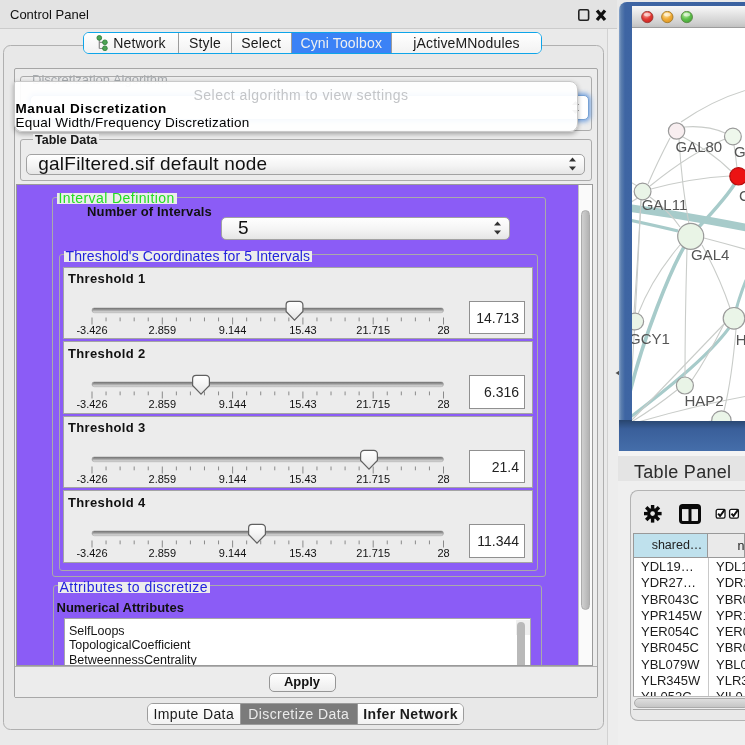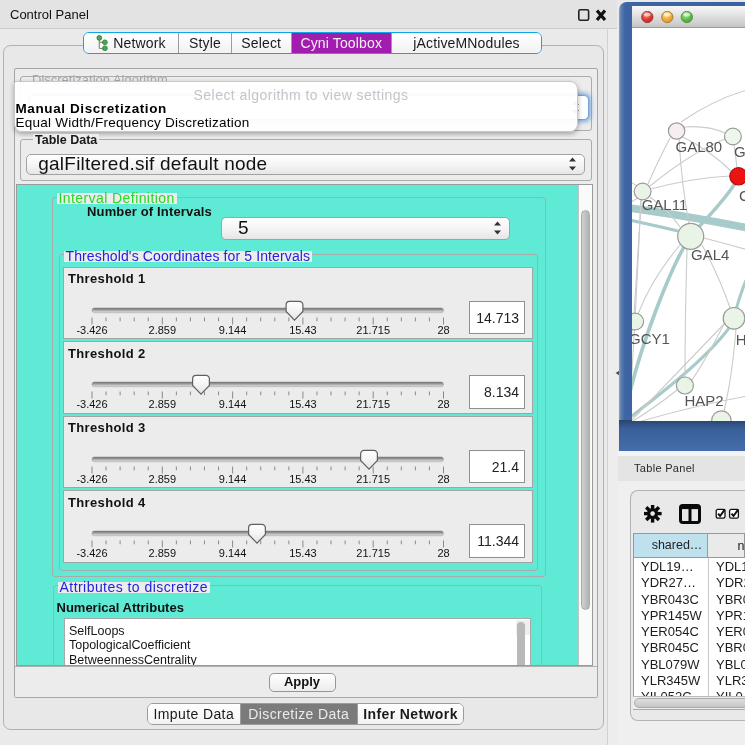--- a/index.html
+++ b/index.html
@@ -4,34 +4,34 @@
 * { margin:0; padding:0; box-sizing:border-box; }
 html,body { width:745px; height:745px; }
 body { font-family:"Liberation Sans",sans-serif; background:#e9e9e9; position:relative; overflow:hidden; }
 .abs { position:absolute; }
 #titlebar { left:0; top:0; width:617px; height:29px; background:#e3e3e3; border-bottom:1.5px solid #cbcbcb; }
 #titlebar span { position:absolute; left:10px; top:7px; font-size:13px; color:#111; }
 #boxA { left:2.5px; top:45px; width:601px; height:684.5px; border:1px solid #b0b0b0; border-radius:7.5px; background:#e8e8e8; }
 #tabbar { left:83px; top:32px; width:459px; height:21.5px; background:#fff; border:1px solid #0ea5e9; border-radius:6px; display:flex; overflow:hidden; }
 #tabbar .seg { display:flex; align-items:center; justify-content:center; font-size:14px; letter-spacing:0.15px; color:#1a1a1a; border-right:1px solid #9c9c9c; background:linear-gradient(#ffffff,#f2f2f2); }
 #tabbar .seg:last-child { border-right:none; }
-#tabbar .sel { background:#a21caf; color:#f0f0f0; }
+#tabbar .sel { background:#3b82f6; color:#f0f0f0; }
 #boxC { left:14px; top:68px; width:583.5px; height:630px; border:1px solid #a6a6a6; border-radius:2px; background:#ececec; }
 .group { position:absolute; border:1px solid #ababab; border-radius:3px; }
 .gtitle { position:absolute; font-size:13px; font-weight:bold; background:#ececec; padding:0 2px; line-height:12px; }
 #algoGroup { left:20px; top:75.5px; width:571.5px; height:55.5px; }
 #algoCombo { position:absolute; left:30px; top:95px; width:559px; height:25px; border-radius:5px; border:1.5px solid #78a2d4; background:#fff; box-shadow:0 0 4px 2px rgba(90,145,220,0.75); }
 #popup { position:absolute; left:14px; top:80.5px; width:564px; height:51px; background:rgba(255,255,255,0.94); border:1px solid #c9c9c9; border-radius:2px 8px 8px 8px; box-shadow:0 2px 5px rgba(0,0,0,0.32); }
 #popup .it1 { position:absolute; left:10px; right:0; top:86.5px; text-align:center; font-size:14px; letter-spacing:0.45px; color:#c3c5c8; }
 #popup .it2 { position:absolute; left:0.5px; top:101.5px; font-size:13.5px; letter-spacing:0.6px; font-weight:bold; color:#000; }
 #popup .it3 { position:absolute; left:0.5px; top:116.5px; font-size:13.5px; letter-spacing:0.25px; color:#000;text-align:center; }
 .combo { position:absolute; border:1px solid #a2a2a2; border-radius:5px; background:linear-gradient(#ffffff,#f4f4f4 55%,#e6e6e6); }
 .combotext { position:absolute; top:50%; transform:translateY(-50%); font-size:19px; letter-spacing:0.22px; color:#111; }
 .comboarr { position:absolute; right:7px; top:50%; transform:translateY(-50%); }
-#boxD { left:16px; top:184px; width:576.5px; height:482px; border:1px solid #9a9a9a; background:#5eead4; overflow:hidden; }
+#boxD { left:16px; top:184px; width:576.5px; height:482px; border:1px solid #9a9a9a; background:#8b5cf6; overflow:hidden; }
 #vsbar { position:absolute; right:0; top:0; width:14px; height:482px; background:#fafafa; border-left:1px solid #c4c4c4; }
 #vsbar .thumb { position:absolute; left:2px; top:25px; width:9px; height:400px; border-radius:5px; background:linear-gradient(90deg,#cfcfcf,#c3c3c3 45%,#b2b2b2); border:1px solid #ababab; }
 #ivGroup { left:35px; top:12px; width:494px; height:380px; border:1px solid #aaa; border-radius:3px; position:absolute; }
 .gtitle2 { position:absolute; font-size:14px; letter-spacing:0.12px; background:#ececec; padding:0 2px; line-height:11px; }
 #thGroup { left:42px; top:69px; width:478.5px; height:316.5px; border:1px solid #aaa; border-radius:3px; position:absolute; }
 .thp { position:absolute; left:45.5px; width:470px; border:1px solid #a4a4a4; background:#ececec; }
 .thtitle { position:absolute; left:4.5px; top:3.5px; font-size:13px; letter-spacing:0.35px; font-weight:bold; color:#111; }
 .valbox { position:absolute; right:6.5px; top:33px; width:56px; height:33.5px; background:#fff; border:1px solid #909090; font-size:14px; color:#222; text-align:right; padding:8px 5px 0 0; }
 #attrGroup { left:36px; top:400px; width:489px; height:120px; border:1px solid #aaa; border-radius:3px; position:absolute; }
 #numattr { position:absolute; left:39.5px; top:415px; font-size:13px; font-weight:bold; color:#111; }
@@ -44,21 +44,21 @@
 #btabs { left:147px; top:702.5px; width:317px; height:22.5px; background:#fff; border:1px solid #9c9c9c; border-radius:6px; display:flex; overflow:hidden; }
 #btabs .seg { display:flex; align-items:center; justify-content:center; font-size:14px; letter-spacing:0.4px; color:#1a1a1a; border-right:1px solid #9c9c9c; background:linear-gradient(#ffffff,#f2f2f2); }
 #btabs .seg:last-child { border-right:none;font-weight:bold; }
 #btabs .sel { background:#7b7b7b; color:#ebebeb; }
 #rightstrip { left:607px; top:29px; width:11px; height:716px; background:#ededed; border-left:1px solid #d2d2d2; }
 #bluewin { left:618.5px; top:1.5px; width:126.5px; height:449px; border-top-left-radius:8px; background:linear-gradient(90deg,#8aa6cc 0px,#5c7fae 2px,#3e65a3 6px,#3a61a0 100%); }
 #bluebottom { left:618.5px; top:420px; width:126.5px; height:30.5px; background:linear-gradient(#28456e,#3a5f9a 9px,#446da9 30px); }
 #wtitle { left:631.5px; top:6px; width:113.5px; height:21.5px; background:linear-gradient(#f8f8f8,#cdcdcd 85%,#c2c2c2); border-bottom:1px solid #9d9d9d; }
 #rbelow { left:618px; top:450.5px; width:127px; height:294.5px; background:#efefef; }
 #tphead { left:618px; top:455.5px; width:127px; height:25.5px; background:#e4e4e4; }
-#tphead span { position:absolute; left:16px; top:6px; font-size:11px; letter-spacing:0.3px; color:#2a2a2a; }
+#tphead span { position:absolute; left:16px; top:6px; font-size:18px; letter-spacing:0.3px; color:#2a2a2a; }
 #toolpanel { left:629.5px; top:489.5px; width:123px; height:231.5px; border:1px solid #b3b3b3; border-radius:8px 0 0 8px; background:#e9e9e9; border-right:none; }
 #thead1 { left:632.5px; top:533px; width:75px; height:24.5px; background:#bfe1ed; border:1px solid #999; font-size:12.5px; color:#222; text-align:center; line-height:23px; padding-left:14px; }
 #thead2 { left:707.5px; top:533px; width:37.5px; height:24.5px; background:#eaeaea; border:1px solid #999; border-left:none; font-size:12.5px; color:#222; overflow:hidden; }
 #tbody { left:632.5px; top:557.5px; width:112.5px; height:138.5px; background:#fff; border-left:1px solid #999; overflow:hidden; }
 .trow { position:absolute; font-size:13px; color:#1c1c1c; height:16.28px; line-height:16.28px; }
 #coldiv { left:707.5px; top:557.5px; width:1px; height:138.5px; background:#c9c9c9; }
 #hsbar { left:632.5px; top:696px; width:112.5px; height:12.5px; background:#ededed; border-top:1px solid #bbb; }
 #hsbar .thumb { position:absolute; left:1.5px; top:1px; width:115px; height:10px; border-radius:5.5px; background:linear-gradient(#dedede,#c6c6c6); border:1px solid #ababab; }
 #tbottom { left:632.5px; top:708.5px; width:112.5px; height:1px; background:#a8a8a8; }
 </style></head>
@@ -142,21 +142,21 @@
         <rect x="28.0" y="11.9" width="351.5" height="4.8" rx="2.3" fill="url(#trackg)" stroke="#979797" stroke-width="0.5"></rect>
         <path d="M28.00,21.5v7.0 M42.06,21.5v3.8 M56.12,21.5v3.8 M70.18,21.5v3.8 M84.24,21.5v3.8 M98.30,21.5v7.0 M112.36,21.5v3.8 M126.42,21.5v3.8 M140.48,21.5v3.8 M154.54,21.5v3.8 M168.60,21.5v7.0 M182.66,21.5v3.8 M196.72,21.5v3.8 M210.78,21.5v3.8 M224.84,21.5v3.8 M238.90,21.5v7.0 M252.96,21.5v3.8 M267.02,21.5v3.8 M281.08,21.5v3.8 M295.14,21.5v3.8 M309.20,21.5v7.0 M323.26,21.5v3.8 M337.32,21.5v3.8 M351.38,21.5v3.8 M365.44,21.5v3.8 M379.50,21.5v7.0" stroke="#8a8a8a" stroke-width="1"></path>
         <text x="28.0" y="37.8" font-size="11" fill="#111" text-anchor="middle">-3.426</text>
         <text x="98.3" y="37.8" font-size="11" fill="#111" text-anchor="middle">2.859</text>
         <text x="168.6" y="37.8" font-size="11" fill="#111" text-anchor="middle">9.144</text>
         <text x="238.9" y="37.8" font-size="11" fill="#111" text-anchor="middle">15.43</text>
         <text x="309.2" y="37.8" font-size="11" fill="#111" text-anchor="middle">21.715</text>
         <text x="379.5" y="37.8" font-size="11" fill="#111" text-anchor="middle">28</text>
         <path d="M128.60,8.9 a3.5,3.5 0 0 1 3.5,-3.5 l9.8,0 a3.5,3.5 0 0 1 3.5,3.5 l0,6.6 l-8.4,8.6 l-8.4,-8.6 z" fill="url(#thumbg)" stroke="#606060" stroke-width="1.2"></path>
       </svg>
- <div class="valbox">8.134</div>
+ <div class="valbox">6.316</div>
 </div>
 
 <div class="thp" style="top:230.5px;height:72.5px">
  <div class="thtitle">Threshold 3</div>
  <svg width="470" height="46" style="position:absolute;left:0;top:28px;overflow:visible">
         <rect x="28.0" y="11.9" width="351.5" height="4.8" rx="2.3" fill="url(#trackg)" stroke="#979797" stroke-width="0.5"></rect>
         <path d="M28.00,21.5v7.0 M42.06,21.5v3.8 M56.12,21.5v3.8 M70.18,21.5v3.8 M84.24,21.5v3.8 M98.30,21.5v7.0 M112.36,21.5v3.8 M126.42,21.5v3.8 M140.48,21.5v3.8 M154.54,21.5v3.8 M168.60,21.5v7.0 M182.66,21.5v3.8 M196.72,21.5v3.8 M210.78,21.5v3.8 M224.84,21.5v3.8 M238.90,21.5v7.0 M252.96,21.5v3.8 M267.02,21.5v3.8 M281.08,21.5v3.8 M295.14,21.5v3.8 M309.20,21.5v7.0 M323.26,21.5v3.8 M337.32,21.5v3.8 M351.38,21.5v3.8 M365.44,21.5v3.8 M379.50,21.5v7.0" stroke="#8a8a8a" stroke-width="1"></path>
         <text x="28.0" y="37.8" font-size="11" fill="#111" text-anchor="middle">-3.426</text>
         <text x="98.3" y="37.8" font-size="11" fill="#111" text-anchor="middle">2.859</text>
         <text x="168.6" y="37.8" font-size="11" fill="#111" text-anchor="middle">9.144</text>

